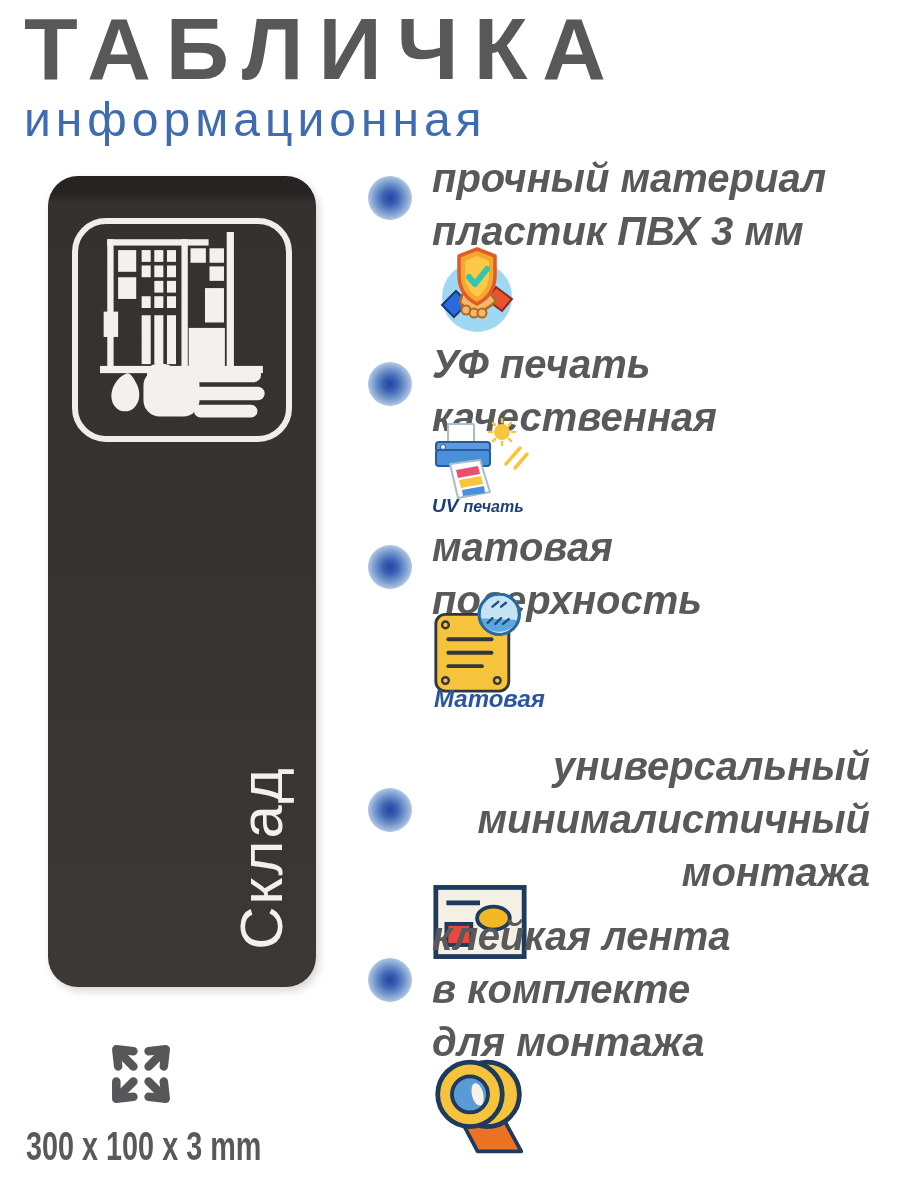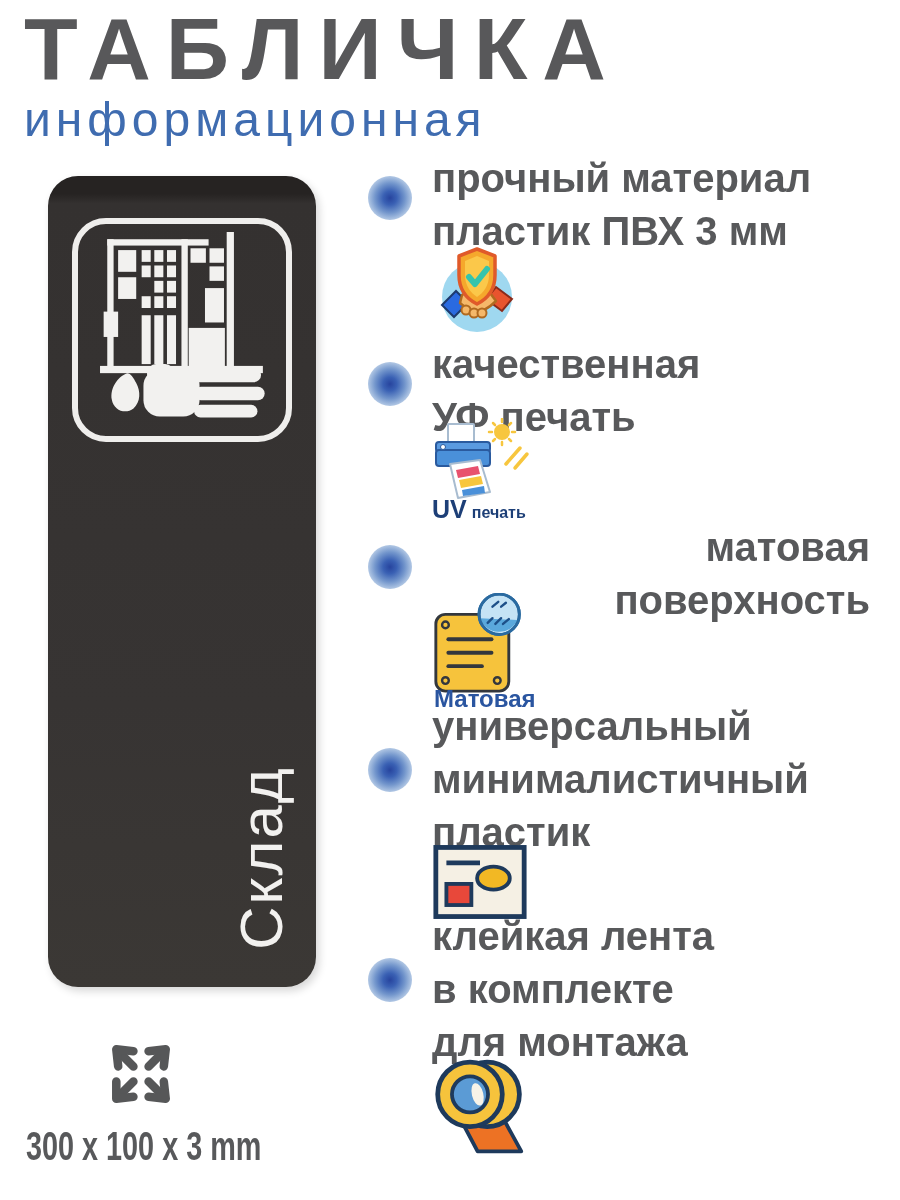--- a/index.html
+++ b/index.html
@@ -18,29 +18,29 @@
         box-shadow:3px 4px 9px rgba(0,0,0,0.16);}
   .icon-box{position:absolute;left:24px;top:42px;width:208px;height:212px;
             border:6px solid #efeeec;border-radius:34px;}
   .icon-box svg{position:absolute;left:10px;top:8px;}
   .sign-label{position:absolute;left:113px;top:637px;width:200px;height:90px;
               display:flex;align-items:center;justify-content:center;
               transform:rotate(-90deg);font-size:60px;color:#f2f1ef;
               letter-spacing:2px;white-space:nowrap;}
 
   
-  .feature{position:absolute;left:350px;width:520px;}
+  .feature{position:absolute;left:350px;width:520px;font-style:italic;}
   .bullet{position:absolute;left:18px;width:44px;height:44px;border-radius:50%;
           background:radial-gradient(circle,#27449e 0%,#3a61b4 22%,#7396cc 48%,#b6cbe6 72%,rgba(255,255,255,0) 92%);}
   .lines2 .bullet{top:24px;} .lines3 .bullet{top:48px;}
   .f-lines{margin-left:82px;font-size:40px;font-weight:bold;color:#58595b;line-height:53px;}
   .f-lines span{display:block;white-space:nowrap;}
   .f-icon{position:absolute;left:82px;}
   .uv-caption{position:absolute;left:82px;color:#1d3f77;white-space:nowrap;}
-  .uv-bold{font-size:25px;font-weight:bold;}
+  .uv-bold{font-size:19px;font-weight:bold;}
   .uv-rest{font-size:16px;font-weight:bold;margin-left:5px;}
   .matte-caption{position:absolute;left:84px;font-size:24px;font-weight:bold;color:#2a55a0;}
 
   
   .expand{position:absolute;left:103px;top:1036px;width:76px;height:76px;}
   .dims{position:absolute;left:26px;top:1124px;font-size:40px;font-weight:bold;color:#58595b;
         transform:scaleX(0.72);transform-origin:left top;white-space:nowrap;}
 </style>
 </head>
 <body>
@@ -116,22 +116,22 @@
       <circle cx="50" cy="70" r="4.5" fill="#f5b86a" stroke="#b06a20" stroke-width="2"></circle>
       <path d="M45 6 L63 13 V32 C63 47 55 56 45 61 C35 56 27 47 27 32 V13 Z" fill="#f5a82c" stroke="#e05a2a" stroke-width="3.5" stroke-linejoin="round"></path>
       <path d="M45 13 L57 18 V32 C57 43 51 50 45 54 C39 50 33 43 33 32 V18 Z" fill="#fbc84a"></path>
       <path d="M37 34 L43 41 L55 26" stroke="#35c4ac" stroke-width="6" fill="none" stroke-linecap="round" stroke-linejoin="round"></path>
     </svg>
   </div>
 
   <div class="feature lines2" style="top:338px;">
     <div class="bullet"></div>
     <div class="f-lines">
+      <span>УФ печать</span>
       <span>качественная</span>
-      <span>УФ печать</span>
     </div>
     <svg class="f-icon" style="top:80px;" width="100" height="88" viewBox="0 0 100 88">
       <circle cx="70" cy="14" r="8" fill="#f7c63e"></circle>
       <g stroke="#f7c63e" stroke-width="2.5" stroke-linecap="round">
         <line x1="70" y1="4" x2="70" y2="1"></line>
           <line x1="70" y1="24" x2="70" y2="27"></line>
         <line x1="60" y1="14" x2="57" y2="14"></line>
           <line x1="80" y1="14" x2="83" y2="14"></line>
         <line x1="63" y1="7" x2="61" y2="5"></line>
           <line x1="77" y1="7" x2="79" y2="5"></line>
@@ -147,21 +147,21 @@
       <path d="M18 46 L48 42 L58 74 L26 80 Z" fill="#ffffff" stroke="#a8bcd0" stroke-width="2" stroke-linejoin="round"></path>
       <path d="M24 52 L46 48 L48 56 L26 60 Z" fill="#e8516e"></path>
       <path d="M27 62 L49 58 L51 66 L29 70 Z" fill="#f7c63e"></path>
       <path d="M30 72 L52 68 L53 75 L31 78 Z" fill="#4a90d9"></path>
     </svg>
     <div class="uv-caption" style="top:157px;">
       <span class="uv-bold">UV</span><span class="uv-rest">печать</span>
     </div>
   </div>
 
-  <div class="feature lines2" style="top:521px;text-align:right;">
+  <div class="feature lines2" style="top:521px;">
     <div class="bullet"></div>
     <div class="f-lines">
       <span>матовая</span>
       <span>поверхность</span>
     </div>
     <svg class="f-icon" style="top:72px;" width="96" height="106" viewBox="0 0 100 110">
       <rect x="4" y="22" width="76" height="80" rx="10" fill="#f6c33c" stroke="#33373d" stroke-width="3"></rect>
       <g stroke="#33373d" stroke-width="4" stroke-linecap="round">
         <line x1="17" y1="48" x2="62" y2="48"></line>
         <line x1="17" y1="62" x2="62" y2="62"></line>
@@ -177,26 +177,26 @@
         <line x1="63" y1="14" x2="69" y2="9"></line>
           <line x1="72" y1="14" x2="77" y2="10"></line>
         <line x1="58" y1="31" x2="63" y2="26"></line>
           <line x1="66" y1="32" x2="72" y2="26"></line>
           <line x1="74" y1="32" x2="80" y2="27"></line>
       </g>
     </svg>
     <div class="matte-caption" style="top:164px;">Матовая</div>
   </div>
 
-  <div class="feature lines3" style="top:700px;">
+  <div class="feature lines3" style="top:740px;text-align:right;">
     <div class="bullet"></div>
     <div class="f-lines">
       <span>универсальный</span>
       <span>минималистичный</span>
-      <span>пластик</span>
+      <span>монтажа</span>
     </div>
     <svg class="f-icon" style="top:143px;" width="96" height="78" viewBox="0 0 100 80">
       <rect x="4" y="4" width="92" height="72" fill="#f5f0e4" stroke="#1e3a5c" stroke-width="5"></rect>
       <line x1="15" y1="20" x2="50" y2="20" stroke="#1e3a5c" stroke-width="5"></line>
       <ellipse cx="64" cy="36" rx="17" ry="12" fill="#f2b824" stroke="#1e3a5c" stroke-width="4"></ellipse>
       <rect x="15" y="42" width="26" height="22" fill="#e8483a" stroke="#1e3a5c" stroke-width="4"></rect>
     </svg>
   </div>
 
   <div class="feature lines3" style="top:910px;">

